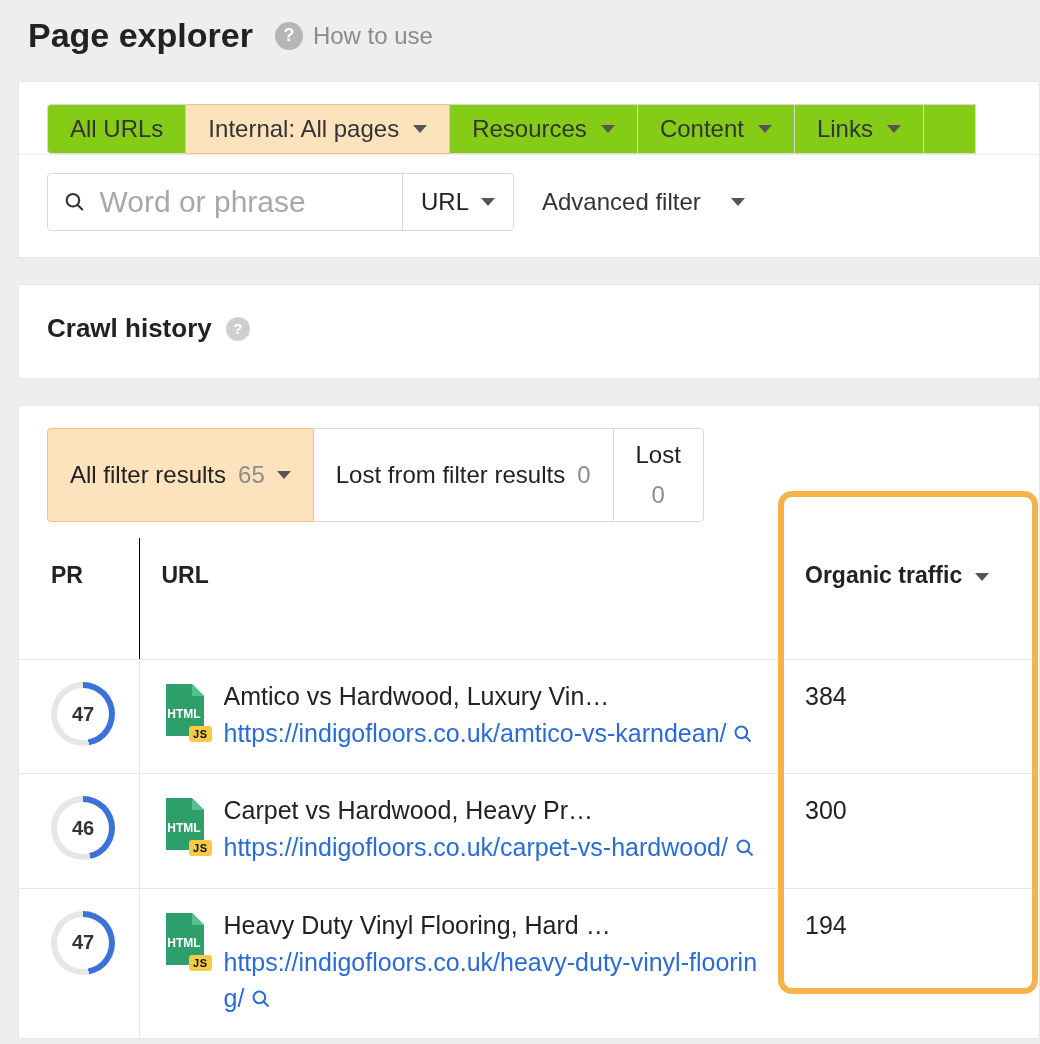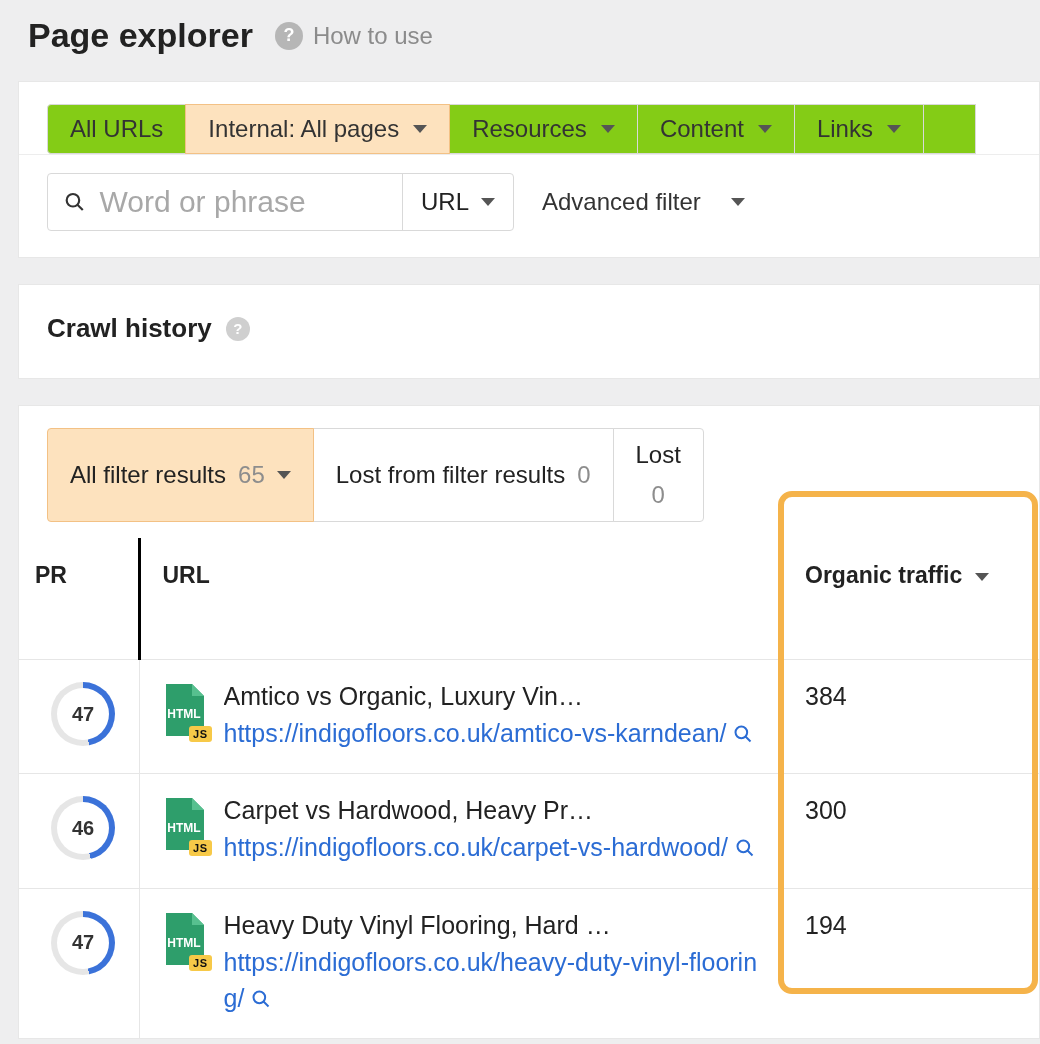--- a/index.html
+++ b/index.html
@@ -155,21 +155,21 @@
   .rtab .count { color:#8d8d8d; }
 
   
   .tbl { width:100%; border-collapse:collapse; margin-top:16px; }
   .tbl th {
     text-align:left; font-size:23px; font-weight:700; color:#222;
     padding:24px 16px 70px 16px;
     border-bottom:1px solid #e6e6e6;
     vertical-align: top;
   }
-  .tbl th:first-child { padding-left:16px; width:120px; border-right:3px solid #000000; }
+  .tbl th:first-child { padding-left:32px; width:120px; border-right:1px solid #000000; }
   .tbl th.col-url { padding-left: 22px; }
   .tbl th.col-traffic { width:250px; white-space:nowrap; cursor:pointer; }
   .tbl th.col-traffic .caret { display:inline-block; margin-left:6px; vertical-align:middle; }
 
   .tbl td {
     border-bottom:1px solid #e6e6e6;
     padding:22px 16px;
     vertical-align: top;
     font-size:25px;
     color:#222;
@@ -316,21 +316,21 @@
     <div class="url-wrap">
       <div class="doc-icon">
         <svg viewBox="0 0 44 56">
           <path d="M4 2 H30 L42 14 V54 H4 Z" fill="#2e9e6b"></path>
           <path d="M30 2 L42 14 H30 Z" fill="#57c08f"></path>
           <text x="22" y="36" text-anchor="middle" font-size="12" font-weight="700" fill="#fff" font-family="Arial">HTML</text>
         </svg>
         <span class="js-badge">JS</span>
       </div>
       <div class="url-text">
-        <div class="url-title">Amtico vs Organic, Luxury Vin…</div>
+        <div class="url-title">Amtico vs Hardwood, Luxury Vin…</div>
         <div class="url-link">https://indigofloors.co.uk/amtico-vs-karndean/ <svg class="mag-icon" style="width:20px;height:20px;stroke:#2b6cd4;vertical-align:-2px;" viewBox="0 0 24 24">
                     <circle cx="10" cy="10" r="7"></circle>
                     <line x1="21" y1="21" x2="15" y2="15"></line>
                   </svg></div>
       </div>
     </div>
           </td>
           <td>384</td>
         </tr>
         <tr>

